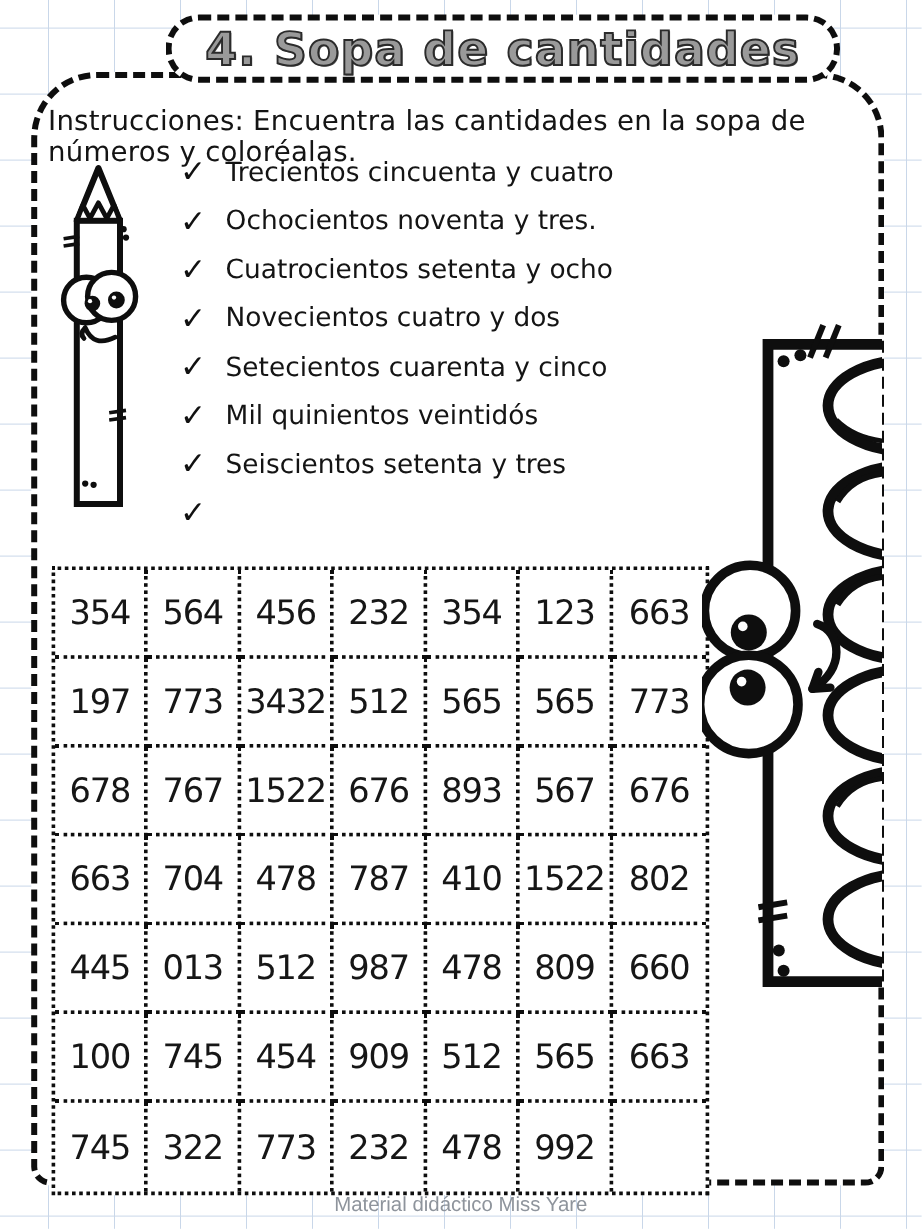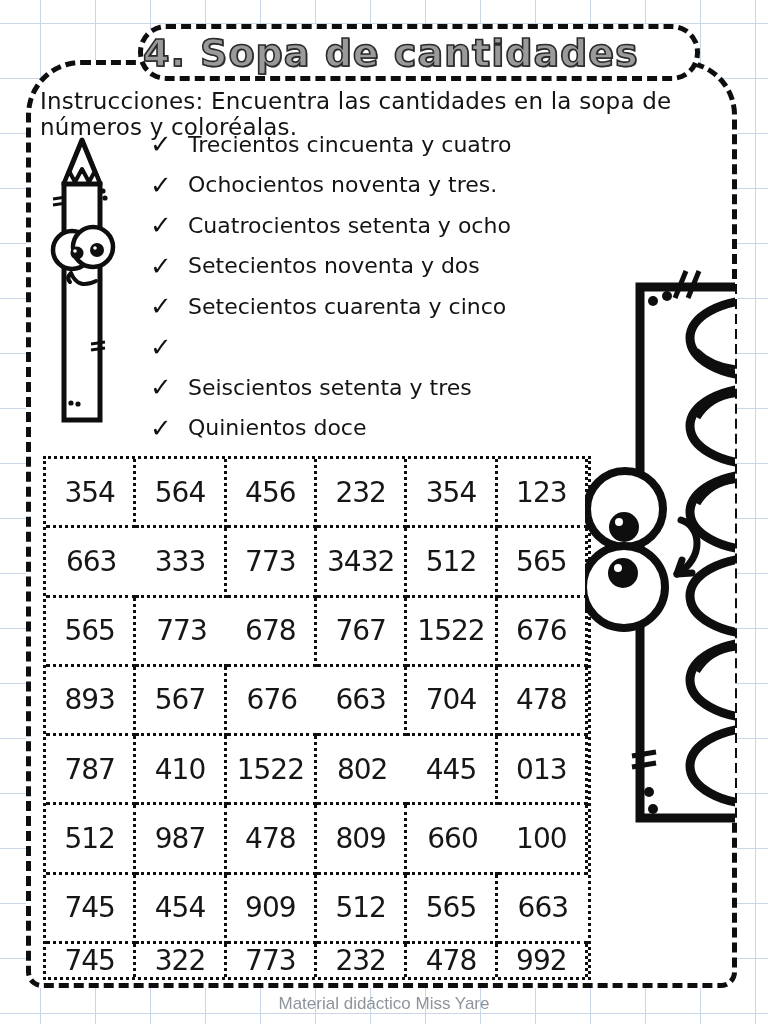--- a/index.html
+++ b/index.html
@@ -18,41 +18,41 @@
 
   .main-box {
     position:absolute; left:26px; top:60px; width:711px; height:928px;
     background:#fff; border:5px dashed #0e0e0e;
     border-radius:55px 55px 16px 16px;
   }
 
   .title-banner {
     position:absolute; left:138px; top:12px; width:562px; height:57px;
     background:#fff; border:5px dashed #0e0e0e; border-radius:28px;
-    display:flex; align-items:center; justify-content:flex-start;margin-top:12px;
+    display:flex; align-items:center; justify-content:center;
   }
   .title-banner .title-text {
     font-size:38px; font-weight:bold; letter-spacing:1px;
     color:#9a9a9a; -webkit-text-stroke:1.6px #2b2b2b;
     text-shadow:1px 1px 0 #555;
   }
 
   .instructions {
     position:absolute; left:40px; top:88px; width:700px;
     font-size:23px; font-weight:500; color:#141414; letter-spacing:0.2px;
   }
 
   .checklist { position:absolute; left:150px; top:124px; width:430px; }
   .check-item { display:flex; align-items:center; height:40.5px; }
   .check { font-size:26px; font-weight:bold; color:#111; width:38px; }
   .check-text { font-size:22px; color:#141414; }
 
   .number-grid {
-    position:absolute; left:43px; top:456px; width:548px; height:524px;
-    display:grid; grid-template-columns:repeat(6,1fr); grid-template-rows:repeat(7,1fr);
+    position:absolute; left:43px; top:472px; width:548px; height:524px;
+    display:grid; grid-template-columns:repeat(7,1fr); grid-template-rows:repeat(7,1fr);
     border:3px dotted #0e0e0e; background:#fff; z-index:1;
   }
   .cell {
     border-right:3px dotted #0e0e0e; border-bottom:3px dotted #0e0e0e;
     display:flex; align-items:center; justify-content:center;
     font-size:28px; color:#161616; letter-spacing:-1px; cursor:pointer;
   }
   .cell:nth-child(7n){ border-right:none; }
   .cell:nth-child(n+43){ border-bottom:none; }
 
@@ -109,48 +109,48 @@
     <div class="check-item">
       <span class="check">✓</span>
       <span class="check-text">Ochocientos noventa y tres.</span>
     </div>
     <div class="check-item">
       <span class="check">✓</span>
       <span class="check-text">Cuatrocientos setenta y ocho</span>
     </div>
     <div class="check-item">
       <span class="check">✓</span>
-      <span class="check-text">Setecientos noventa y dos</span>
+      <span class="check-text">Novecientos cuatro y dos</span>
     </div>
     <div class="check-item">
       <span class="check">✓</span>
       <span class="check-text">Setecientos cuarenta y cinco</span>
     </div>
     <div class="check-item">
       <span class="check">✓</span>
+      <span class="check-text">Mil quinientos veintidós</span>
     </div>
     <div class="check-item">
       <span class="check">✓</span>
       <span class="check-text">Seiscientos setenta y tres</span>
     </div>
     <div class="check-item">
       <span class="check">✓</span>
-      <span class="check-text">Quinientos doce</span>
     </div>
   </div>
 
   <div class="number-grid">
     <div class="cell">354</div>
     <div class="cell">564</div>
     <div class="cell">456</div>
     <div class="cell">232</div>
     <div class="cell">354</div>
     <div class="cell">123</div>
     <div class="cell">663</div>
-    <div class="cell">333</div>
+    <div class="cell">197</div>
     <div class="cell">773</div>
     <div class="cell">3432</div>
     <div class="cell">512</div>
     <div class="cell">565</div>
     <div class="cell">565</div>
     <div class="cell">773</div>
     <div class="cell">678</div>
     <div class="cell">767</div>
     <div class="cell">1522</div>
     <div class="cell">676</div>

